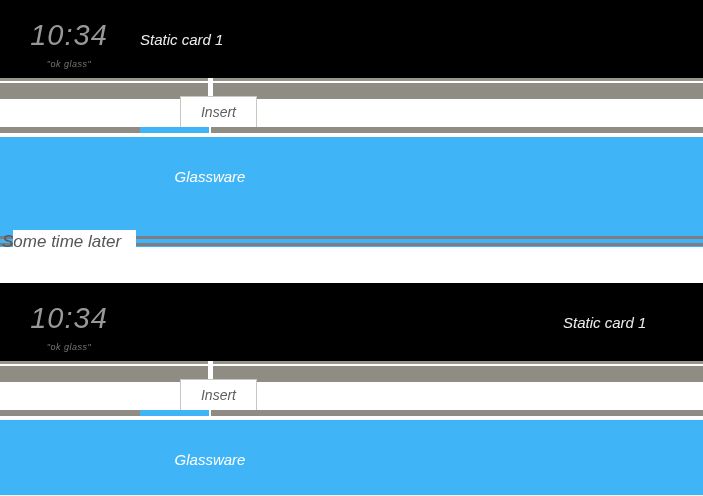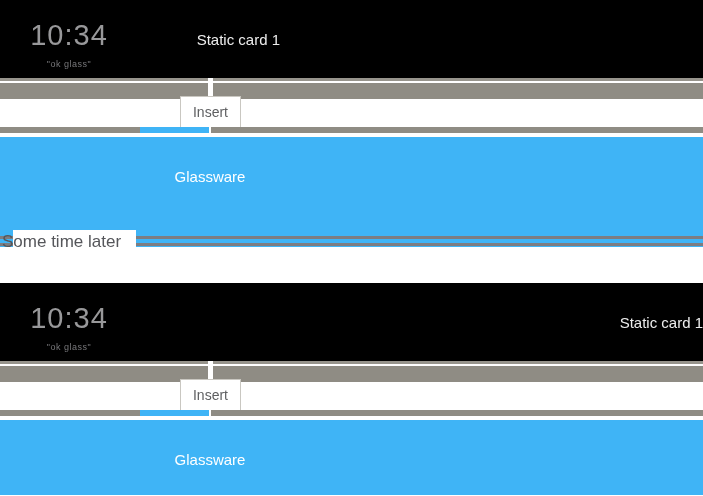--- a/index.html
+++ b/index.html
@@ -1,43 +1,43 @@
 <!DOCTYPE html>
 <html><head>
 <meta charset="utf-8">
 <style>
   html,body{margin:0;padding:0;background:#ffffff;}
   .canvas{
     position:relative;width:703px;height:496px;background:#ffffff;
-    font-family:"Liberation Sans",sans-serif;overflow:hidden;
+    font-family:"Liberation Sans",sans-serif;overflow:hidden;font-style:italic;
   }
   .abs{position:absolute;}
   
   .black-band{left:0;width:703px;height:78px;background:#000000;}
   .clock{
     left:0;width:138px;top:20px;height:30px;line-height:30px;text-align:center;
     font-size:29px;font-weight:300;letter-spacing:1px;color:#98989a;
   }
   .hint{
     left:0;width:138px;top:59px;height:10px;line-height:10px;text-align:center;
     font-size:9px;color:#77777a;letter-spacing:0.5px;
   }
   .card-label{
-    top:31px;height:17px;line-height:17px;width:140px;text-align:right;
+    top:31px;height:17px;line-height:17px;width:140px;text-align:left;
     font-size:15px;color:#ededed;
   }
   .slot1{left:140px;}
   .slot5{left:563px;}
   
   .strip-a{left:0;width:703px;top:78px;height:3px;background:#97948c;}
   .band-b{left:0;width:703px;top:83px;height:16px;background:#8f8c84;}
   .notch{left:208px;width:5px;top:78px;height:21px;background:#ffffff;}
   
   .insert-box{
-    left:180px;width:61px;top:96px;height:31px;box-sizing:border-box;
+    left:180px;width:77px;top:96px;height:31px;box-sizing:border-box;
     background:#ffffff;border:1px solid #c9c7c1;border-bottom:none;
     text-align:center;font-size:14px;color:#5e5f61;padding-top:7px;
   }
   
   .bar{left:0;width:703px;top:127px;height:6px;background:#8f8c84;}
   .bar-blue{left:140px;width:69px;top:127px;height:6px;background:#3fb4f6;}
   .notch2{left:209px;width:2px;top:127px;height:8px;background:#ffffff;}
   
   .glassware{left:0;width:703px;top:129px;background:#3fb4f6;margin-top:8px;}
   .gw-1{height:110px;}

